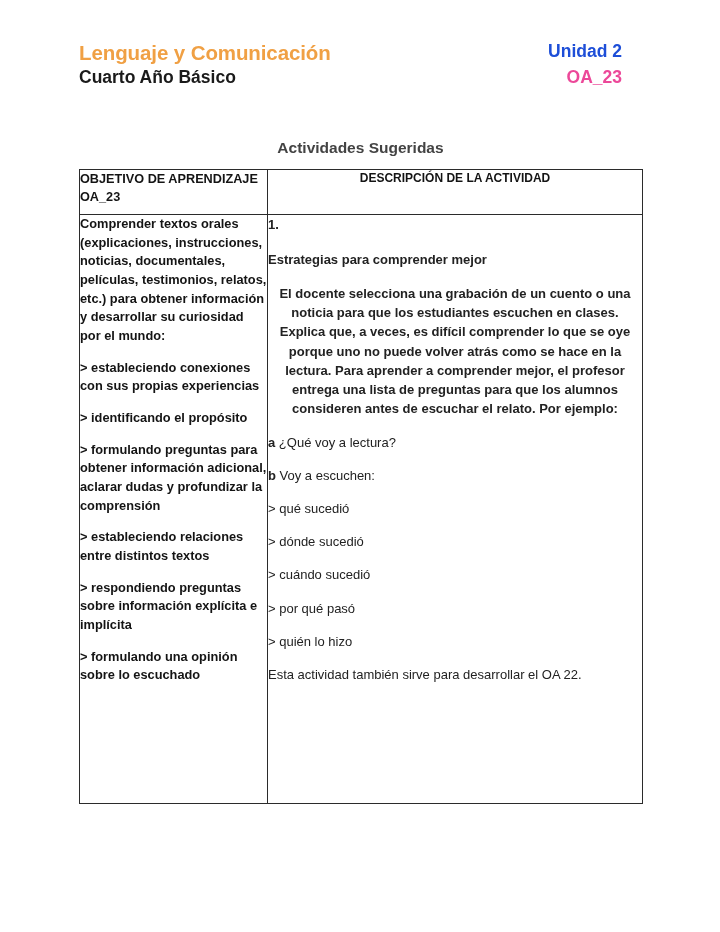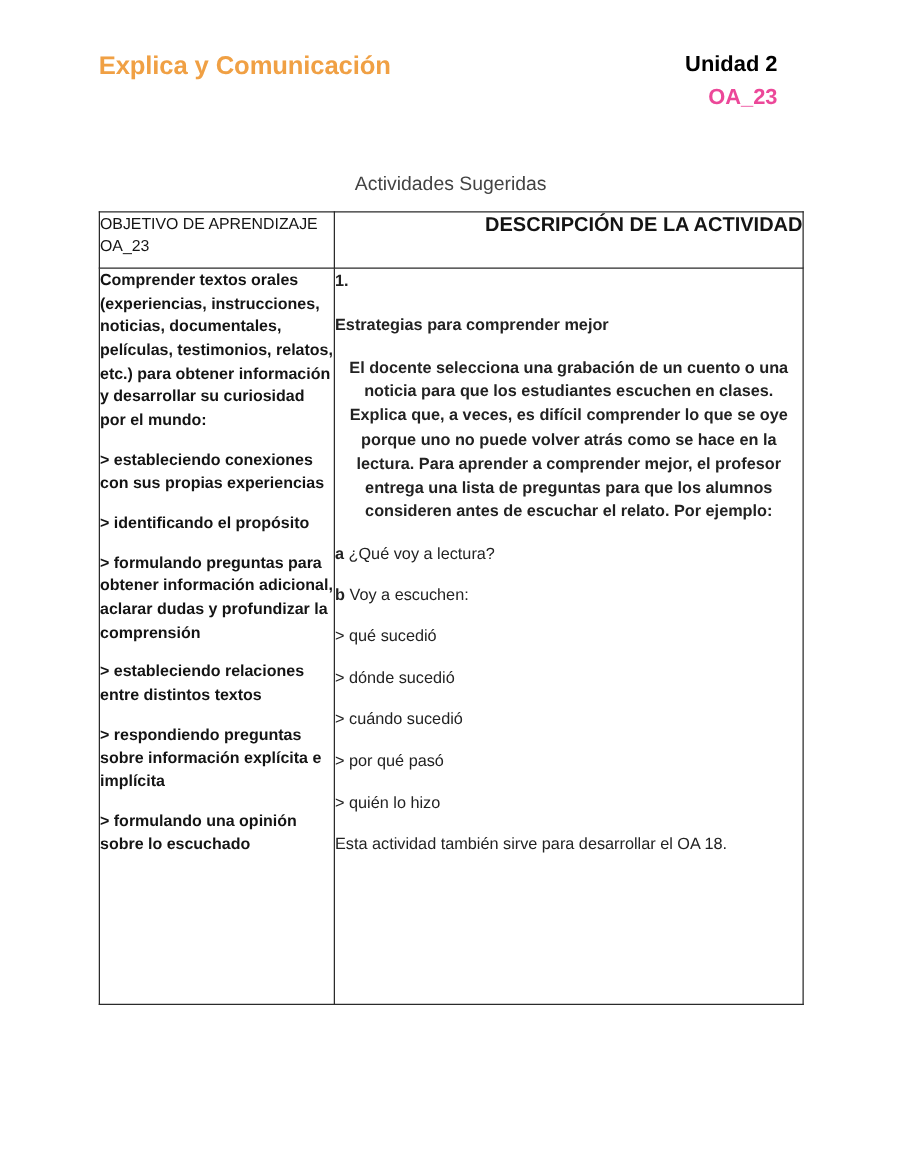--- a/index.html
+++ b/index.html
@@ -52,40 +52,40 @@
   .title-grade {
     font-size: 17.5px;
     font-weight: bold;
     color: #1a1a1a;
     line-height: 1.3;
     margin-top: 1px;
   }
   .unit-label {
     font-size: 17.5px;
     font-weight: bold;
-    color: #000000;
+    color: #1d4ed8;
     line-height: 1.3;
   }
   .oa-label {
     font-size: 17.5px;
     font-weight: bold;
     color: #ec4899;
     line-height: 1.32;
     margin-top: 3px;
   }
 
   
   .section-title {
     position: absolute;
     left: 79px;
     top: 139px;
     width: 563px;
     text-align: center;
     font-size: 15.5px;
-    font-weight: normal;
+    font-weight: bold;
     color: #434343;
   }
 
   
   .act-table {
     position: absolute;
     left: 79px;
     top: 169px;
     width: 563px;
     border-collapse: collapse;
@@ -96,31 +96,31 @@
     border: 1px solid #2b2b2b;
     vertical-align: top;
     padding: 0;
   }
   .col-left  { width: 188px; }
   .col-right { width: 375px; }
 
   .th-left {
     padding: 8px 9px 10px 9px;
     font-size: 12.7px;
-    font-weight: normal;
+    font-weight: bold;
     text-align: left;
     line-height: 1.42;
     height: 44px;
     color: #141414;
   }
   .th-right {
     padding: 8px 9px 10px 9px;
-    font-size: 16px;
-    font-weight: bold;
-    text-align: right;
+    font-size: 12px;
+    font-weight: bold;
+    text-align: center;
     line-height: 1.42;
     color: #141414;
   }
 
   .cell-left {
     padding: 9px 10px 12px 9px;
     font-size: 12.8px;
     font-weight: bold;
     line-height: 1.46;
     color: #141414;
@@ -166,21 +166,22 @@
     margin-bottom: 0 !important;
   }
 </style>
 </head>
 <body>
 
 <div class="page">
 
   <div class="doc-header">
     <div class="header-left">
-      <div class="title-subject">Explica y Comunicación</div>
+      <div class="title-subject">Lenguaje y Comunicación</div>
+      <div class="title-grade">Cuarto Año Básico</div>
     </div>
     <div class="header-right">
       <div class="unit-label">Unidad 2</div>
       <div class="oa-label">OA_23</div>
     </div>
   </div>
 
   <div class="section-title">Actividades Sugeridas</div>
 
   <table class="act-table">
@@ -190,21 +191,21 @@
     </colgroup>
     <thead>
       <tr>
         <th class="th-left">OBJETIVO DE APRENDIZAJE OA_23</th>
         <th class="th-right">DESCRIPCIÓN DE LA ACTIVIDAD</th>
       </tr>
     </thead>
     <tbody>
       <tr>
         <td class="cell-left">
-          <p>Comprender textos orales (experiencias, instrucciones, noticias, documentales, películas, testimonios, relatos, etc.) para obtener información y desarrollar su curiosidad por el mundo:</p>
+          <p>Comprender textos orales (explicaciones, instrucciones, noticias, documentales, películas, testimonios, relatos, etc.) para obtener información y desarrollar su curiosidad por el mundo:</p>
           <div id="objective-items">
               <p>&gt; estableciendo conexiones con sus propias experiencias</p>
               <p>&gt; identificando el propósito</p>
               <p>&gt; formulando preguntas para obtener información adicional, aclarar dudas y profundizar la comprensión</p>
               <p>&gt; estableciendo relaciones entre distintos textos</p>
               <p>&gt; respondiendo preguntas sobre información explícita e implícita</p>
               <p>&gt; formulando una opinión sobre lo escuchado</p>
             </div>
         </td>
         <td class="cell-right">
@@ -215,19 +216,19 @@
               <p class="r-item"><span class="marker">a</span><span> ¿Qué voy a lectura?</span></p>
               <p class="r-item"><span class="marker">b</span><span> Voy a escuchen:</span></p>
             </div>
           <div id="activity-subitems">
               <p class="r-item">&gt; qué sucedió</p>
               <p class="r-item">&gt; dónde sucedió</p>
               <p class="r-item">&gt; cuándo sucedió</p>
               <p class="r-item">&gt; por qué pasó</p>
               <p class="r-item">&gt; quién lo hizo</p>
             </div>
-          <p class="r-final">Esta actividad también sirve para desarrollar el OA 18.</p>
+          <p class="r-final">Esta actividad también sirve para desarrollar el OA 22.</p>
         </td>
       </tr>
     </tbody>
   </table>
 
 </div>
 
 </body></html>

